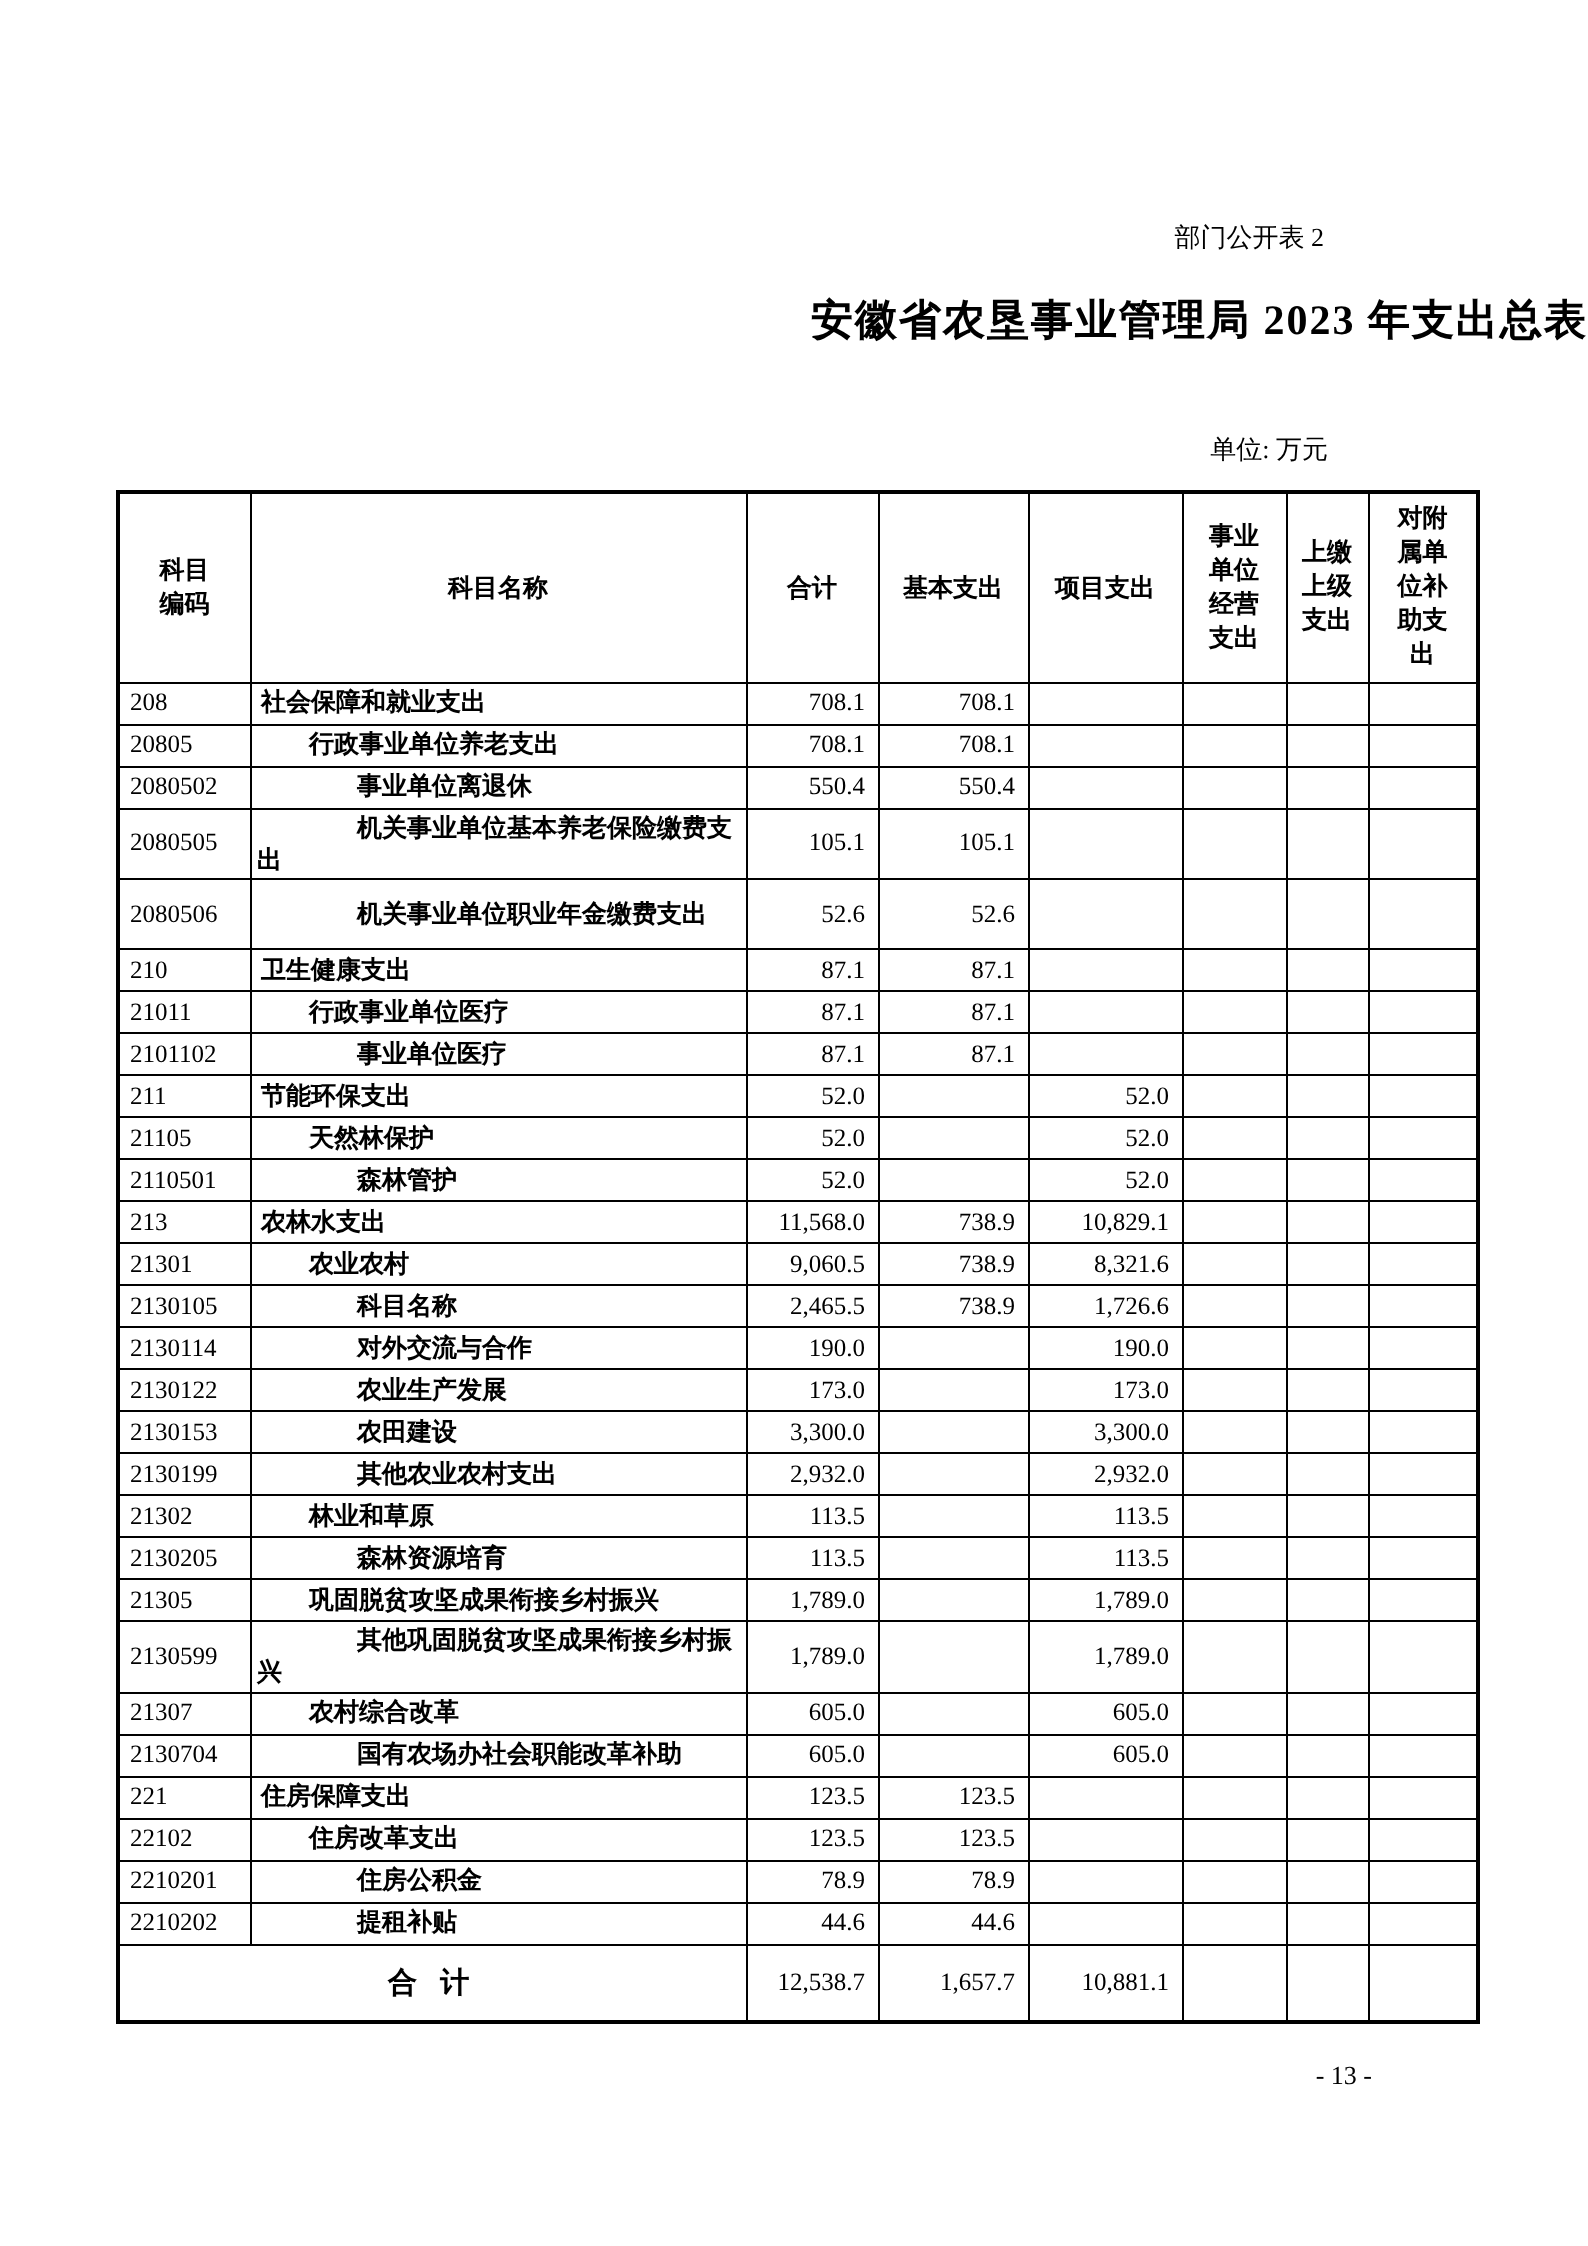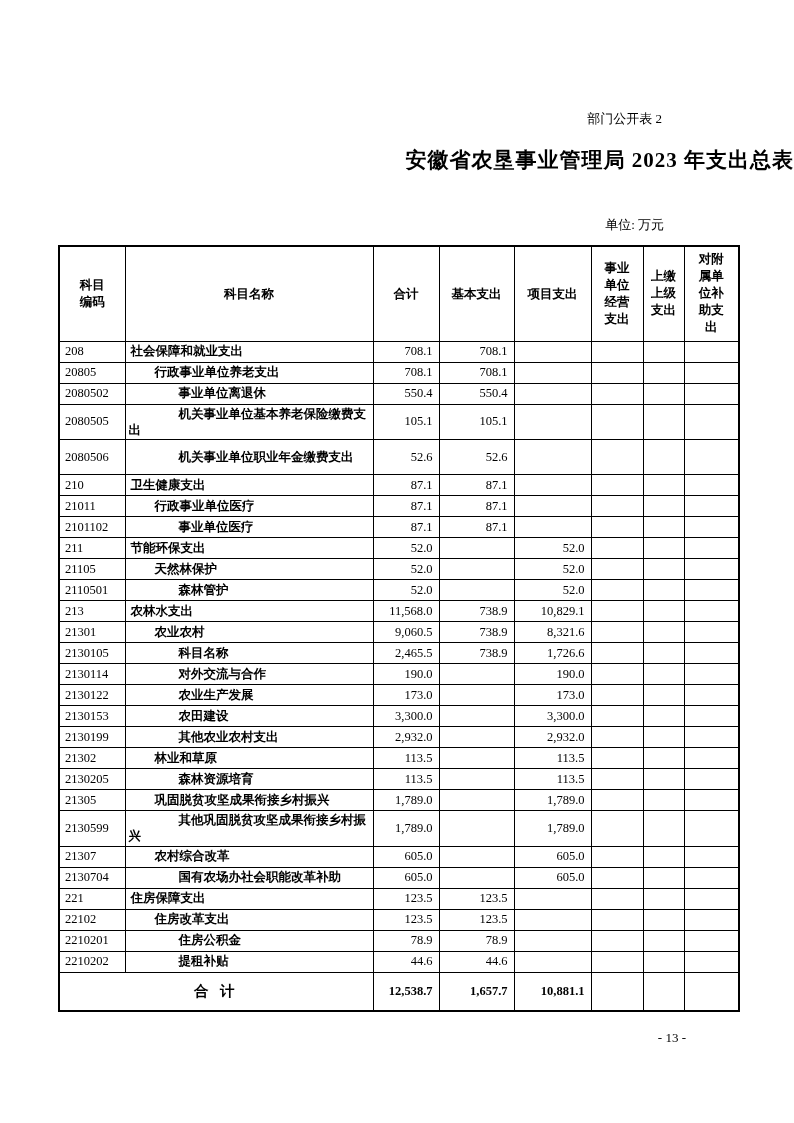--- a/index.html
+++ b/index.html
@@ -85,21 +85,21 @@
     padding: 1px 6px 1px 2px;
     white-space: nowrap;
   }
   tr.total-row { height: 39px; }
   tr.total-row td.total-label {
     text-align: center;
     font-weight: bold;
     font-size: 14.5px;
     letter-spacing: 4px;
   }
-  tr.total-row td.num { font-size: 12.5px; font-weight: bold; }
+  tr.total-row td.num { font-size: 12.5px; }
   .page-number {
     position: absolute;
     top: 1030px;
     right: 108px;
     font-size: 13px;
   }
 </style>
 </head>
 <body>
 

